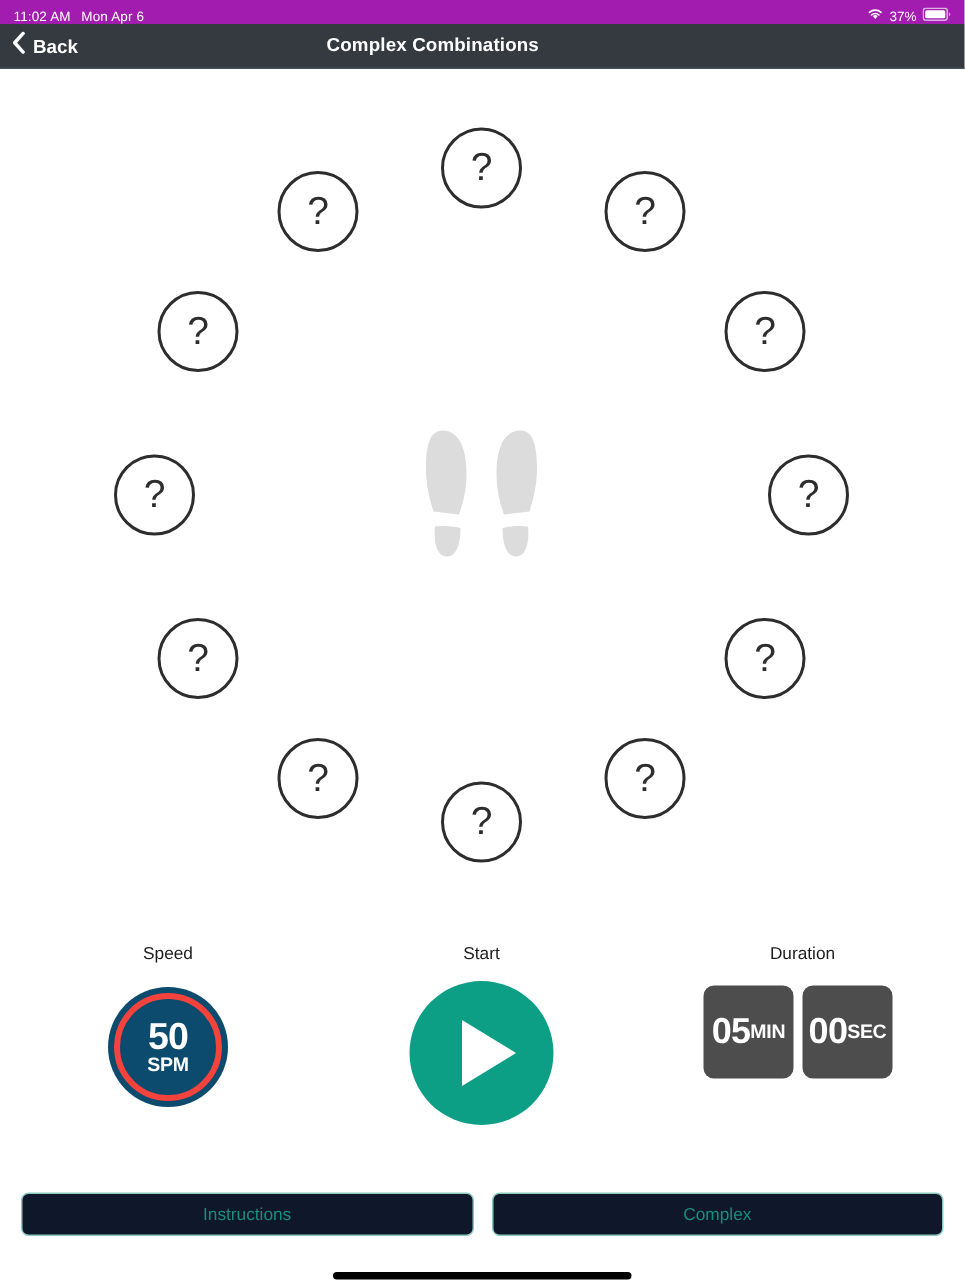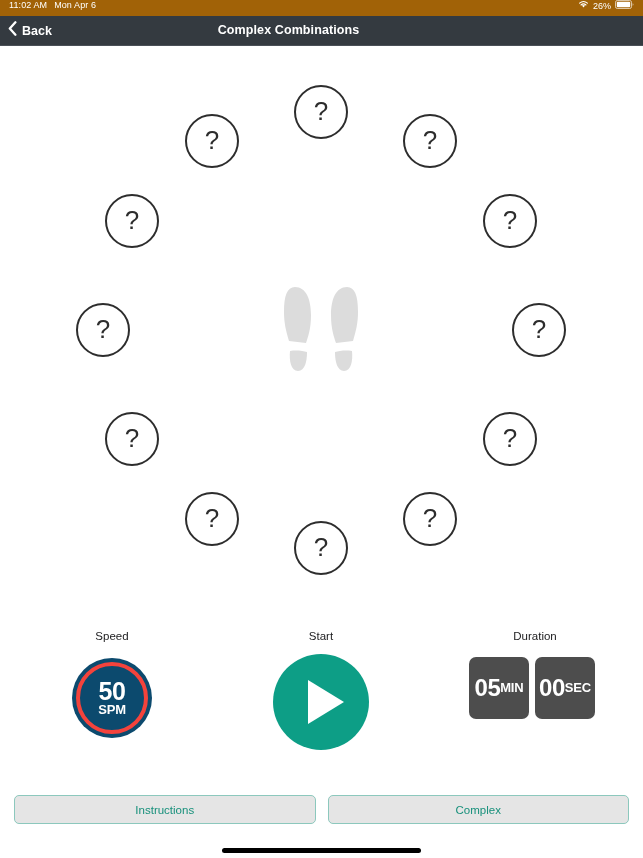--- a/index.html
+++ b/index.html
@@ -15,23 +15,23 @@
     font-family: "Liberation Sans", sans-serif;
     -webkit-font-smoothing: antialiased;
   }
 
   
   .status-bar {
     position: absolute;
     top: 0; left: 0;
     width: 643px;
     height: 16px;
-    background: #a16207;
-    display: flex;
-    align-items: flex-start;
+    background: #a21caf;
+    display: flex;
+    align-items: flex-end;
     justify-content: space-between;
     padding: 0 9px;
     box-sizing: border-box;
     color: #ffffff;
     font-size: 9px;
   }
   .status-left { display: flex; align-items: center; gap: 7px; }
   .status-right { display: flex; align-items: center; gap: 4px; }
   .status-time { font-size: 9px; letter-spacing: 0.1px; }
   .status-date { font-size: 9px; letter-spacing: 0.1px; }
@@ -234,21 +234,21 @@
     display: flex;
     gap: 12px;
     padding: 0 14px;
     box-sizing: border-box;
   }
   .outline-btn {
     flex: 1;
     height: 29px;
     border: 1px solid #8cc8bd;
     border-radius: 5px;
-    background: #e5e5e5;
+    background: #0f172a;
     color: #17907b;
     font-size: 11.5px;
     display: flex;
     align-items: center;
     justify-content: center;
     cursor: pointer;
     box-sizing: border-box;
     font-family: "Liberation Sans", sans-serif;
   }
 
@@ -272,21 +272,21 @@
     <span class="status-date">Mon Apr 6</span>
   </div>
   <div class="status-right">
     <span class="wifi-ico">
       <svg width="11" height="9" viewBox="0 0 11 9">
         <path d="M5.5 7.6 L7.1 5.6 A2.6 2.6 0 0 0 3.9 5.6 Z" fill="#ffffff"></path>
         <path d="M1.6 3.2 A6 6 0 0 1 9.4 3.2" stroke="#ffffff" stroke-width="1.1" fill="none" stroke-linecap="round"></path>
         <path d="M3.0 5.0 A3.8 3.8 0 0 1 8.0 5.0" stroke="#ffffff" stroke-width="1.1" fill="none" stroke-linecap="round"></path>
       </svg>
     </span>
-    <span class="battery-pct">26%</span>
+    <span class="battery-pct">37%</span>
     <span class="battery-ico">
       <svg width="19" height="9" viewBox="0 0 19 9">
         <rect x="0.5" y="0.5" width="16" height="8" rx="1.8" fill="none" stroke="#ffffff" stroke-opacity="0.65" stroke-width="1"></rect>
         <rect x="1.8" y="1.8" width="13.4" height="5.4" rx="1" fill="#ffffff"></rect>
         <path d="M17.6 3.2 L17.6 5.8 A1.4 1.4 0 0 0 17.6 3.2 Z" fill="#ffffff" fill-opacity="0.65"></path>
       </svg>
     </span>
   </div>
 </div>
 

